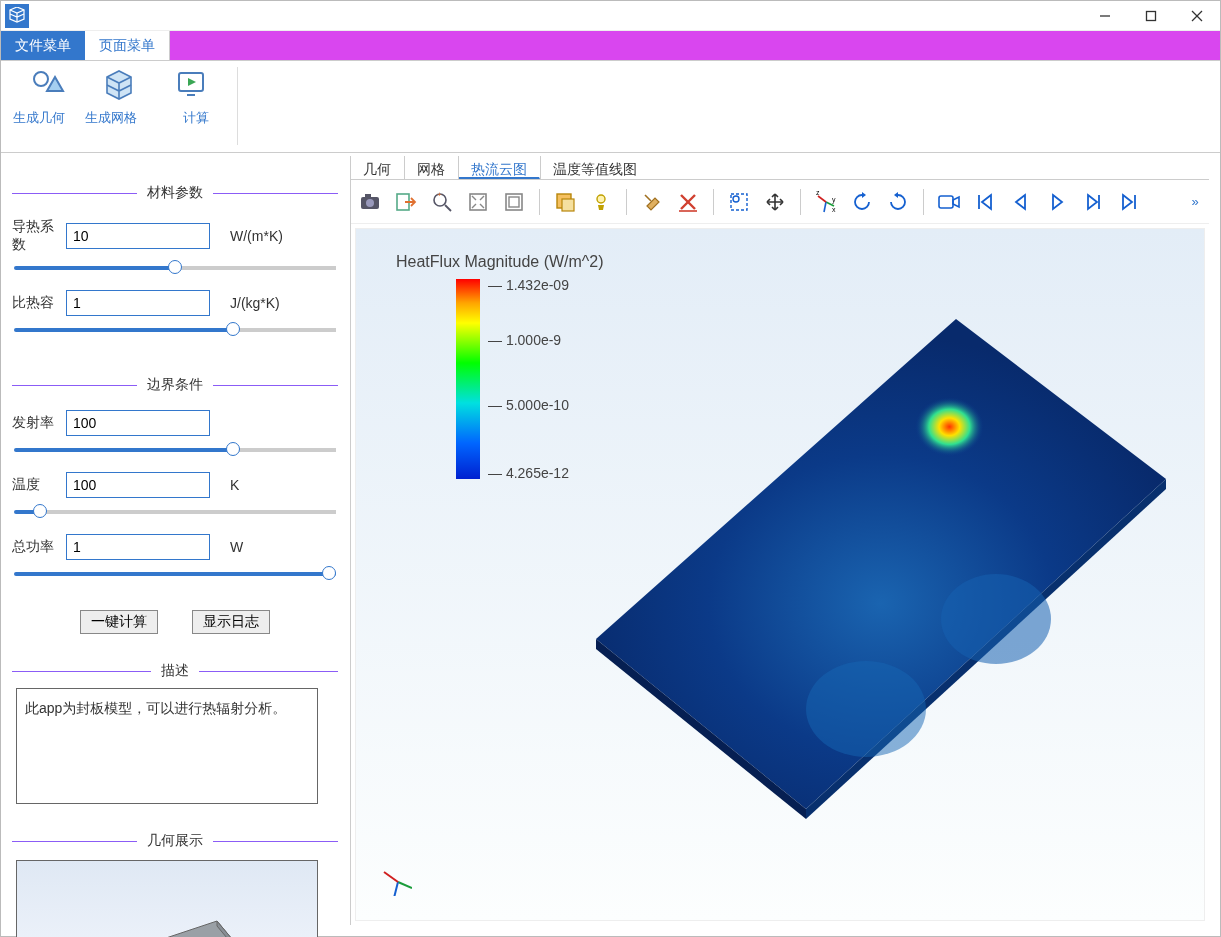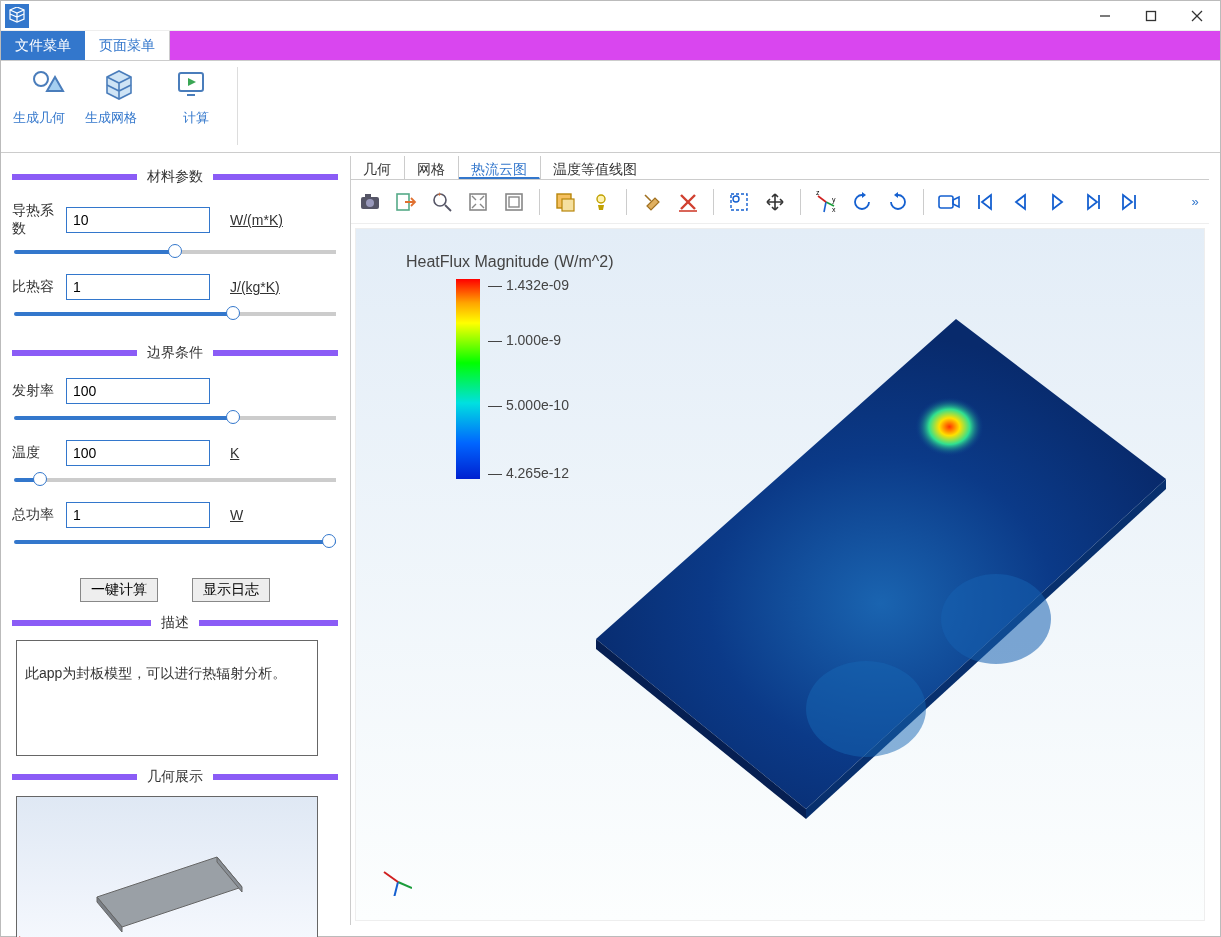--- a/index.html
+++ b/index.html
@@ -15,43 +15,43 @@
 .ribbon { display: flex; padding: 6px 8px 2px; border-bottom: 1px solid #ccc; height: 92px; background:#fff;}
 .ribbon-group { display: flex; flex-direction: column; align-items: flex-end; margin-right: 16px; width: 56px; cursor: pointer;}
 .ribbon-group .icon { width: 36px; height: 36px; margin-bottom: 6px; display: flex; align-items: center; justify-content: center; }
 .ribbon-group .label { font-size: 13px; color: #3377cc; }
 .ribbon-end { border-right: 1px solid #ddd; padding-right: 12px; height: 78px; margin-right: 12px;}
 .content { display: flex; position: absolute; top: 152px; bottom: 0; left: 0; right: 0; padding: 4px 12px 12px 12px; }
 .sidebar { width: 338px; padding-right: 12px; }
 .param-row { display: flex; align-items: center; margin-top: 14px; }
 .param-label { width: 54px; font-size: 14px; }
 .param-input { width: 144px; height: 26px; border: 1px solid #3377cc; padding: 0 6px; font-size: 14px; outline: none; }
-.param-unit { margin-left: 20px; font-size: 14px; color: #333; text-decoration: underline; }
+.param-unit { margin-left: 20px; font-size: 14px; color: #333; }
 .slider-wrap { margin: 6px 0 10px 0; padding: 0 2px; height:16px; display:flex; align-items:center;}
 .slider-track { position: relative; flex:1; height: 4px; background: #3377cc; border-radius: 2px; }
 .slider-thumb { position: absolute; top: -6px; width: 14px; height: 14px; border-radius: 50%; background: #fff; border: 1px solid #3377cc; }
 .btn-row { display: flex; justify-content: center; gap: 34px; margin-top: 18px; }
 .btn { padding: 2px 10px; border: 1px solid #888; background: #eee; font-size: 14px; cursor: pointer; }
-.desc-box { border: 1px solid #666; width: 302px; height: 116px; padding: 22px 8px; margin-top: 6px; font-size: 14px; line-height: 1.5; color: #333; margin-left:4px;}
+.desc-box { border: 1px solid #666; width: 302px; height: 116px; padding: 9px 8px; margin-top: 6px; font-size: 14px; line-height: 1.5; color: #333; margin-left:4px;}
 .geom-preview { border: 1px solid #666; width: 302px; height: 166px; margin-top: 8px; position: relative; background: linear-gradient(to bottom,#dfe8f4,#f8faff); margin-left:4px; overflow:hidden;}
 .viewer-area { flex: 1; display: flex; flex-direction: column; border-left: 1px solid #ccc; }
 .view-tabs { display: flex; height: 24px; font-size: 14px; border-bottom:1px solid #ccc; }
 .view-tab { padding: 2px 12px; border-right: 1px solid transparent; color: #333; cursor: pointer; line-height:22px;}
 .view-tab.active { color: #3377cc; border-bottom: 2px solid #3377cc;}
 .toolbar { display: flex; gap: 6px; padding: 4px; border-bottom:1px solid #eee; align-items:center; height:44px;}
 .tbtn { width: 30px; height: 30px; border:1px solid transparent; display: flex; align-items: center; justify-content: center; border-radius: 3px; cursor:pointer;}
 .tsep { width: 1px; height: 26px; background: #ccc; margin: 0 4px; }
 .canvas3d { flex: 1; position: relative; margin: 4px; background: linear-gradient(to bottom, #e3edf7, #fcfefe); border:1px solid #eee; overflow:hidden;}
 .colorbar { position: absolute; left: 100px; top: 50px; width: 24px; height: 200px; background: linear-gradient(to bottom, #ff0000 0%, #ffa500 12%, #ffff00 22%, #00ff00 42%, #00e0e0 62%, #0066ff 82%, #0020d0 100%); }
-.colorbar-title { position: absolute; left: 50px; top: 24px; font-size: 16px; color: #444; }
+.colorbar-title { position: absolute; left: 40px; top: 24px; font-size: 16px; color: #444; }
 .colorbar-label { position: absolute; left: 132px; font-size: 14px; color: #444; }
 .plate3d { position: absolute; }
 .triad { position: absolute; left: 24px; bottom: 24px; width: 32px; height: 32px; }
 .more-btn { width:20px; height:30px; display:flex; align-items:center; justify-content:center; color:#3377cc; cursor:pointer;}
-fieldset.param-block { border:none; border-top:6px solid #8b5cf6; margin-top:12px; padding-top:2px;}
+fieldset.param-block { border:none; border-top:1px solid #8b5cf6; margin-top:28px; padding-top:2px;}
 fieldset.param-block > legend { margin:0 auto; padding:0 10px; font-size:14px;}
 </style>
 </head>
 <body>
 
 <div class="titlebar">
   <div class="app-icon">
     <svg width="18" height="18" viewBox="0 0 18 18">
         <path d="M2 3 L9 0 L16 3 L16 12 L9 15 L2 12 Z" fill="none" stroke="#fff" stroke-width="1.2"></path>
         <path d="M2 3 L9 6 L16 3 M9 6 L9 15 M2 7 L9 10 L16 7" fill="none" stroke="#fff" stroke-width="1.2"></path>

